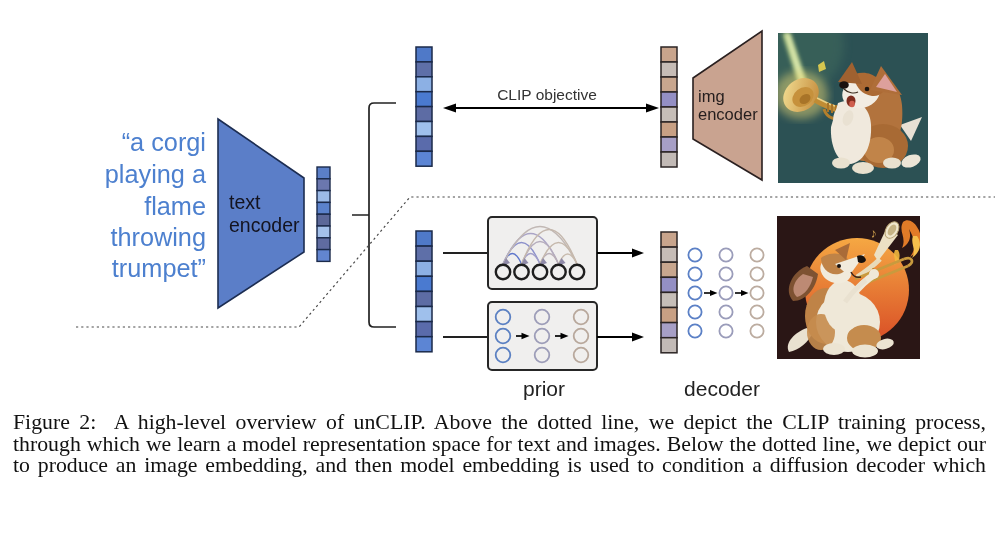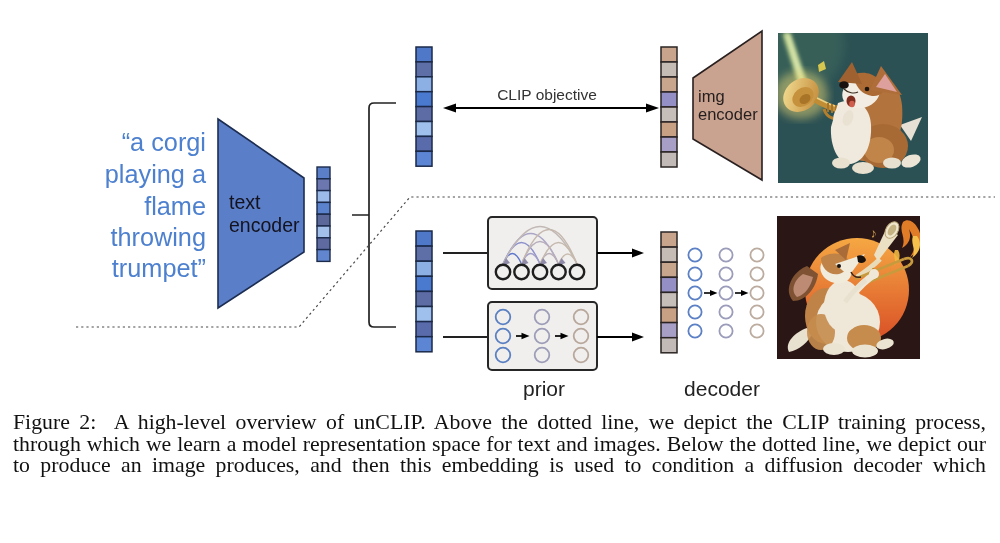--- a/index.html
+++ b/index.html
@@ -281,15 +281,15 @@
     <path d="M68,86 C74,78 83,68 89,64" stroke="#e9e1d0" stroke-width="5" fill="none"></path>
     <ellipse cx="57" cy="133" rx="11" ry="6" fill="#ece4d2"></ellipse>
     <ellipse cx="88" cy="135" rx="13" ry="6.5" fill="#ece4d2"></ellipse>
     <ellipse cx="108" cy="128" rx="9" ry="5" transform="rotate(-15 108 128)" fill="#ece4d2"></ellipse>
   </g>
 </svg>
 
 <div id="cap">
   <div class="j">Figure 2:&nbsp; A high-level overview of unCLIP. Above the dotted line, we depict the CLIP training process,</div>
   <div class="j">through which we learn a model representation space for text and images. Below the dotted line, we depict our</div>
-  <div class="j">to produce an image produces, and then this embedding is used to condition a diffusion decoder which</div>
+  <div class="j">to produce an image embedding, and then model embedding is used to condition a diffusion decoder which</div>
 </div>
 </div>
 
 </body></html>

